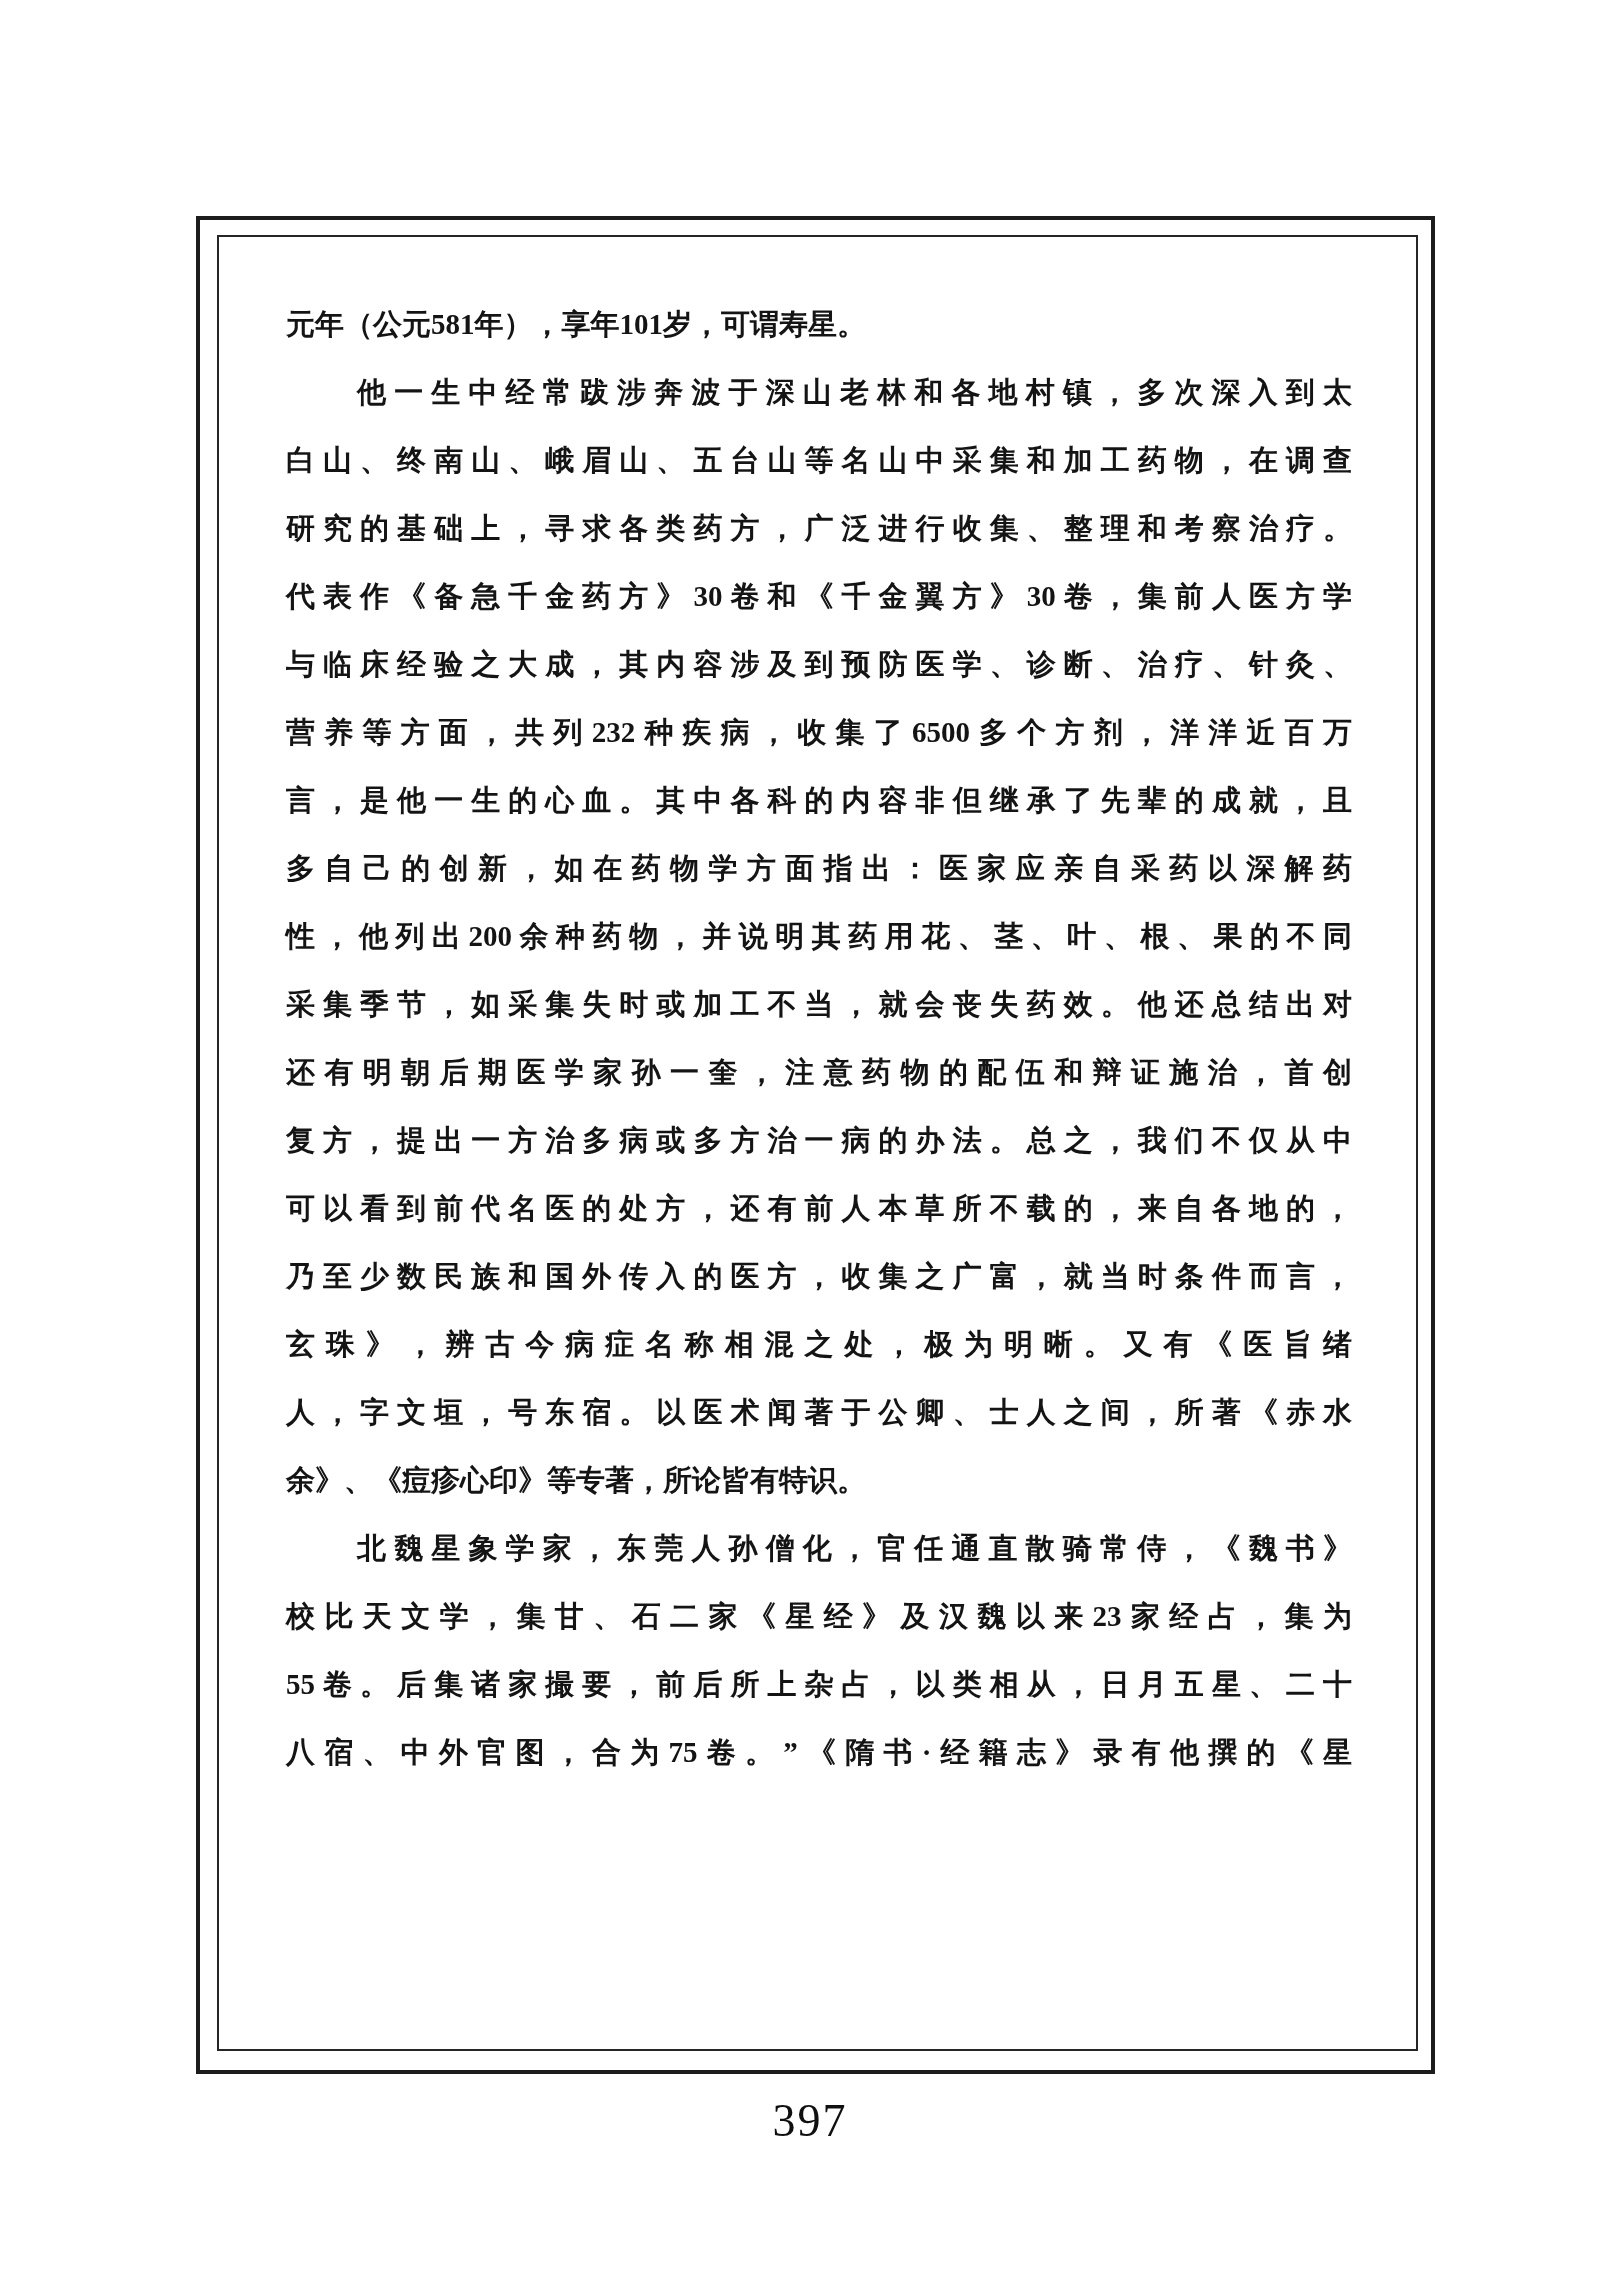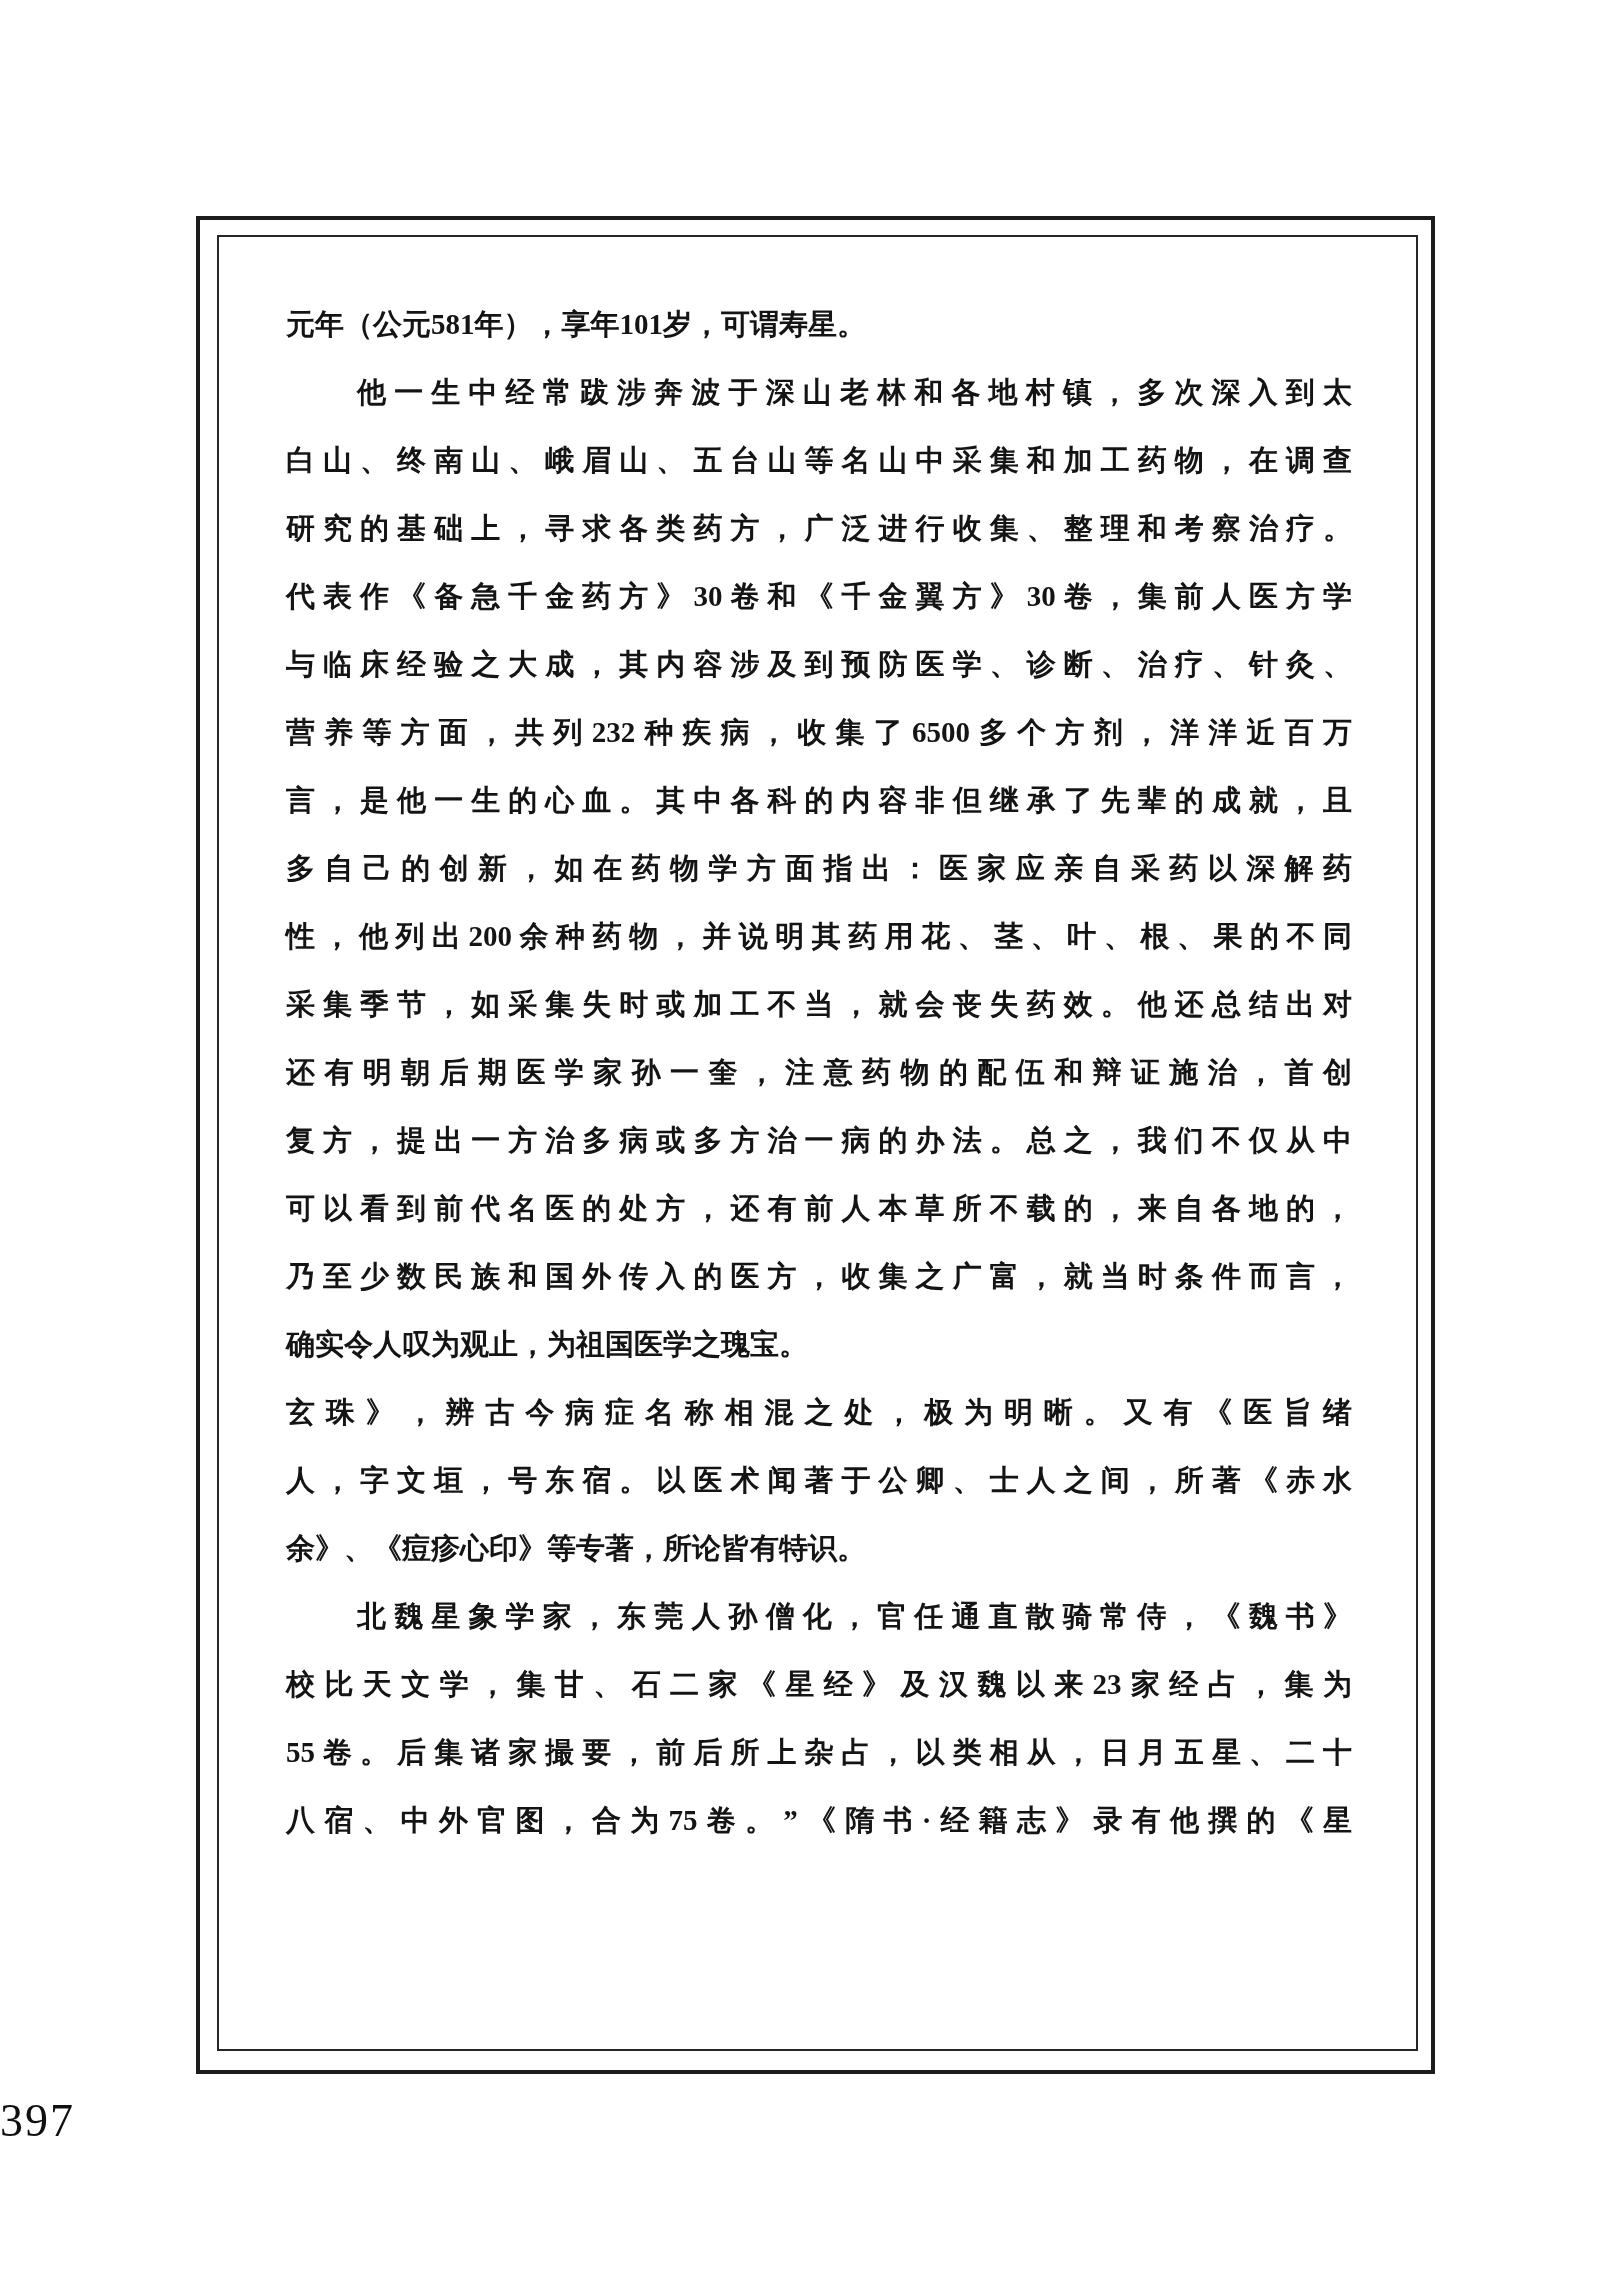--- a/index.html
+++ b/index.html
@@ -54,20 +54,21 @@
     text-align-last: left;
   }
   .ln.ind {
     text-indent: 71px;
   }
   .page-number {
     position: absolute;
     top: 2094px;
     left: 0;
     width: 1620px;
+    text-align: center;
     font-size: 46px;
     font-weight: 400;
     color: #101010;
     letter-spacing: 2px;
     font-family: "Liberation Serif", serif;
   }
 </style>
 </head>
 <body>
 
@@ -83,21 +84,20 @@
   <div class="ln">与临床经验之大成，其内容涉及到预防医学、诊断、治疗、针灸、</div>
   <div class="ln">营养等方面，共列232种疾病，收集了6500多个方剂，洋洋近百万</div>
   <div class="ln">言，是他一生的心血。其中各科的内容非但继承了先辈的成就，且</div>
   <div class="ln">多自己的创新，如在药物学方面指出：医家应亲自采药以深解药</div>
   <div class="ln">性，他列出200余种药物，并说明其药用花、茎、叶、根、果的不同</div>
   <div class="ln">采集季节，如采集失时或加工不当，就会丧失药效。他还总结出对</div>
   <div class="ln">还有明朝后期医学家孙一奎，注意药物的配伍和辩证施治，首创</div>
   <div class="ln">复方，提出一方治多病或多方治一病的办法。总之，我们不仅从中</div>
   <div class="ln">可以看到前代名医的处方，还有前人本草所不载的，来自各地的，</div>
   <div class="ln">乃至少数民族和国外传入的医方，收集之广富，就当时条件而言，</div>
-  <div class="ln end">确实令人叹为观止，为祖国医学之瑰宝。</div>
   <div class="ln">玄珠》，辨古今病症名称相混之处，极为明晰。又有《医旨绪</div>
   <div class="ln">人，字文垣，号东宿。以医术闻著于公卿、士人之间，所著《赤水</div>
   <div class="ln end">余》、《痘疹心印》等专著，所论皆有特识。</div>
   <div class="ln ind">北魏星象学家，东莞人孙僧化，官任通直散骑常侍，《魏书》</div>
   <div class="ln">校比天文学，集甘、石二家《星经》及汉魏以来23家经占，集为</div>
   <div class="ln">55卷。后集诸家撮要，前后所上杂占，以类相从，日月五星、二十</div>
   <div class="ln">八宿、中外官图，合为75卷。”《隋书·经籍志》录有他撰的《星</div>
 </div>
 
 <div class="page-number">397</div>

